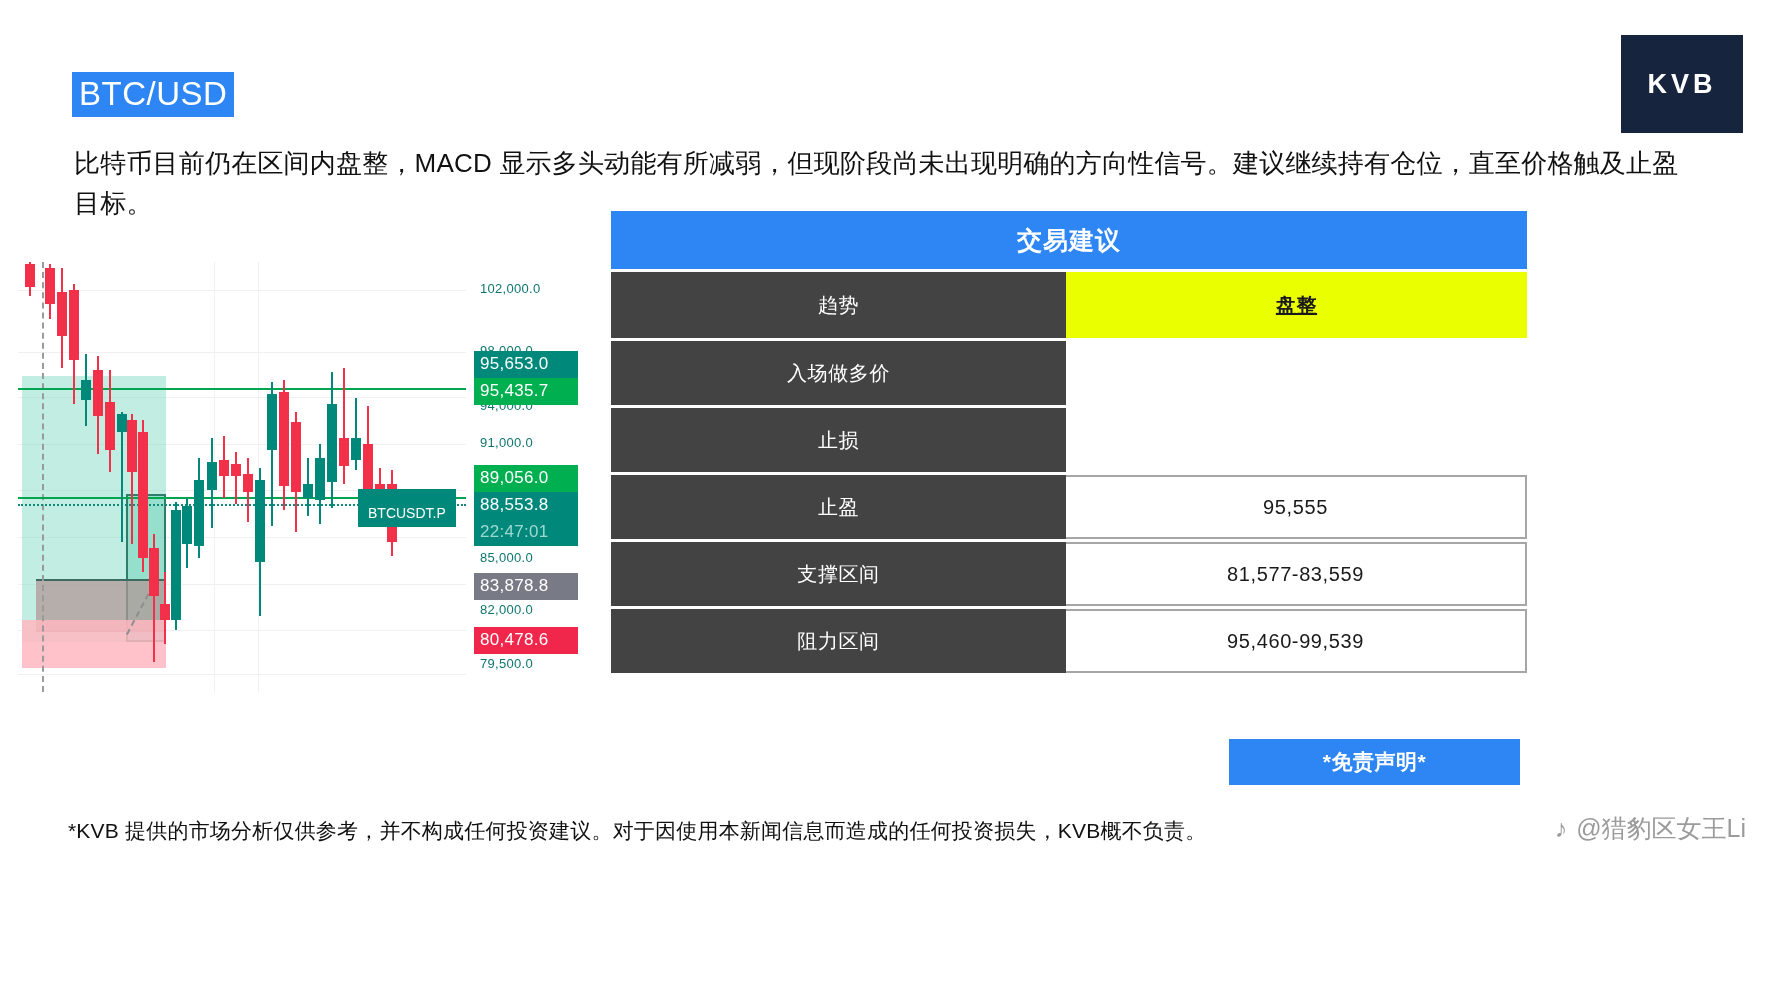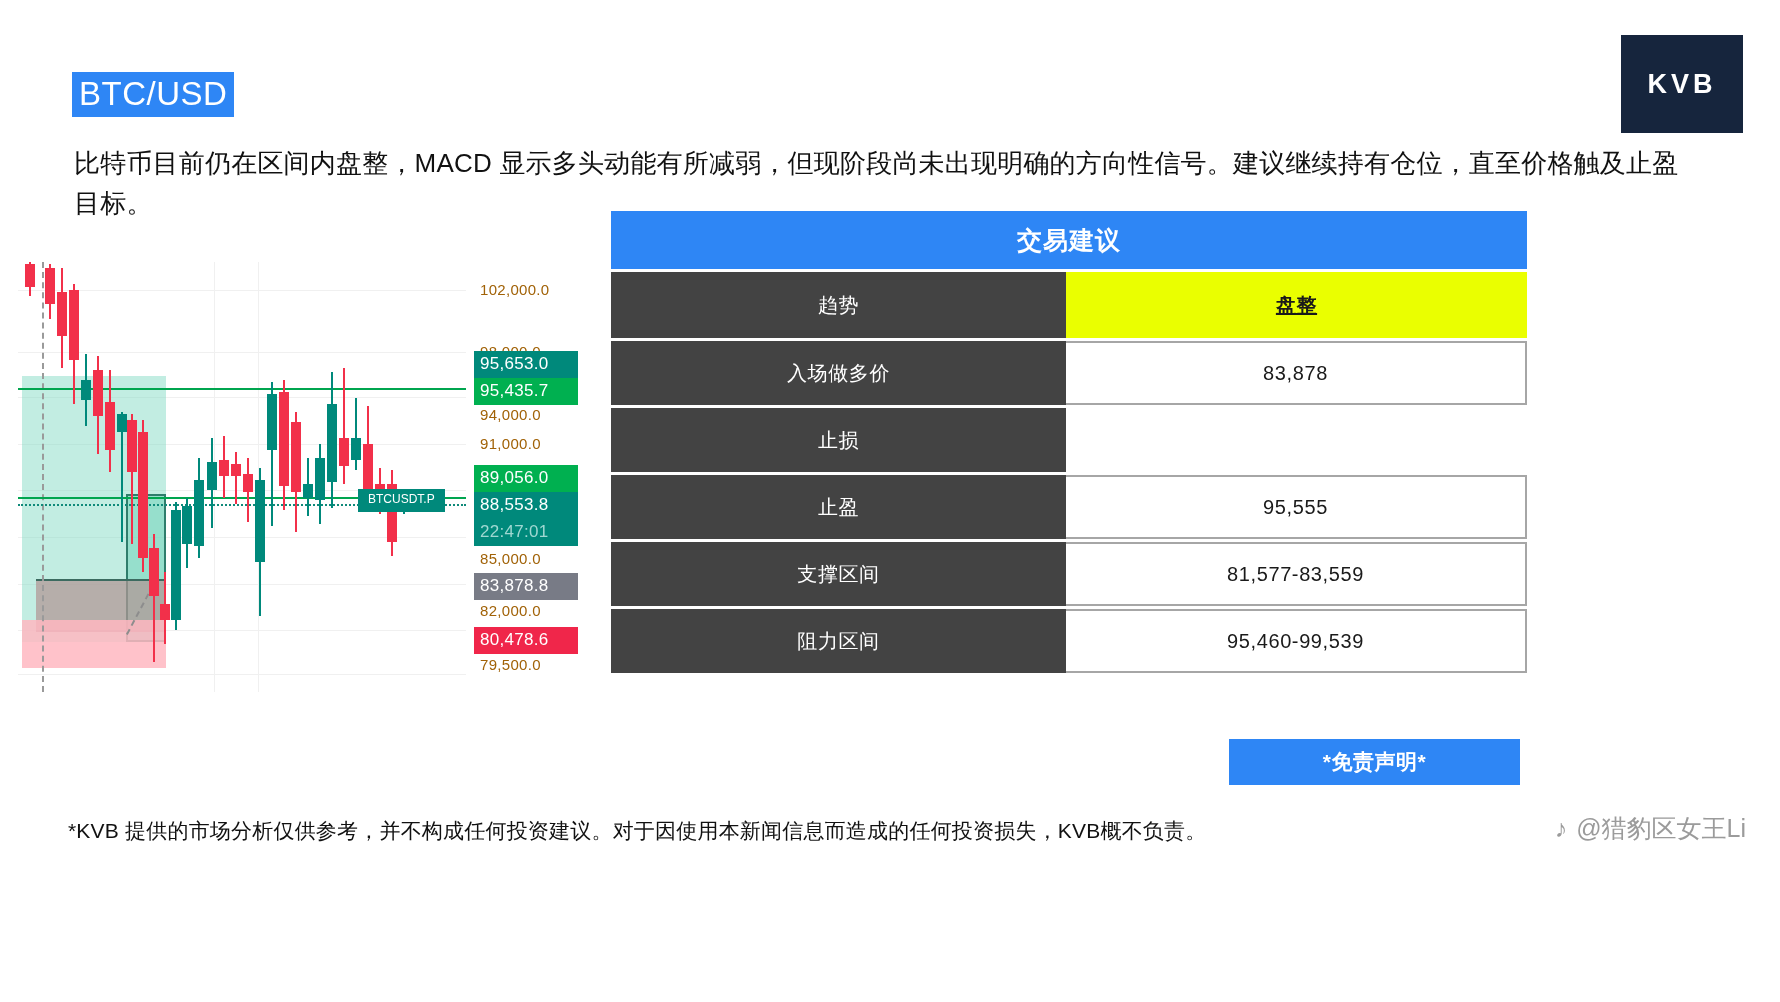--- a/index.html
+++ b/index.html
@@ -40,37 +40,37 @@
     position: absolute; left: 18px; top: 262px; width: 575px; height: 430px;
     background: #ffffff;
   }
   .grid-h {
     position: absolute; left: 0; width: 448px; height: 1px; background: #f0f0f0;
   }
   .grid-v {
     position: absolute; top: 0; width: 1px; height: 430px; background: #f0f0f0;
   }
   .axis-label {
-    position: absolute; left: 462px; font-size: 15px; color: #a16207;
+    position: absolute; left: 462px; font-size: 13px; color: #0f766e;
     white-space: nowrap; letter-spacing: 0.3px;
   }
   .price-tag {
     position: absolute; left: 456px; width: 104px; font-size: 17px;
     color: #ffffff; text-align: left; padding: 3px 6px 4px 6px;
     white-space: nowrap; letter-spacing: 0.3px;
   }
   .tag-teal { background: #00897b; }
   .tag-green { background: #00b050; }
   .tag-grey { background: #787b86; }
   .tag-red { background: #f0264a; }
   .tag-time { background: #00897b; color: #9fd8d2; }
 
   .sym-badge {
     position: absolute; background: #00897b; color: #ffffff;
-    font-size: 12px; padding: 3px 10px 6px 10px; white-space: nowrap;
+    font-size: 14px; padding: 16px 10px 6px 10px; white-space: nowrap;
   }
 
   .hline { position: absolute; height: 2px; }
   .hline-green { background: #00a54f; }
   .dotline {
     position: absolute; height: 0; border-top: 2px dotted #0f8a7a;
   }
   .vdash {
     position: absolute; width: 0; border-left: 2px dashed #9a9a9a;
   }
@@ -263,21 +263,21 @@
     <div class="candle-body c-dn" style="left:357px; top:222px; width:10px; height:10px;"></div>
 
     <div class="candle-wick c-dn" style="left:373px; top:208px; height:86px;"></div>
     <div class="candle-body c-dn" style="left:369px; top:222px; width:10px; height:58px;"></div>
 
     <div class="candle-wick c-up" style="left:385px; top:232px; height:20px;"></div>
     <div class="candle-body c-up" style="left:381px; top:238px; width:10px; height:9px;"></div>
 
     <div class="axis-label" style="top:19px">102,000.0</div>
     <div class="axis-label" style="top:81px">98,000.0</div>
-    <div class="axis-label" style="top:144px">94,000.0</div>
+    <div class="axis-label" style="top:136px">94,000.0</div>
     <div class="axis-label" style="top:173px">91,000.0</div>
     <div class="axis-label" style="top:288px">85,000.0</div>
     <div class="axis-label" style="top:340px">82,000.0</div>
     <div class="axis-label" style="top:394px">79,500.0</div>
 
     <div class="price-tag tag-teal" style="top:89px">95,653.0</div>
     <div class="price-tag tag-green" style="top:116px">95,435.7</div>
     <div class="price-tag tag-green" style="top:203px">89,056.0</div>
     <div class="price-tag tag-teal" style="top:230px">88,553.8</div>
     <div class="price-tag tag-time" style="top:257px">22:47:01</div>
@@ -290,21 +290,20 @@
   <div class="tbl">
     <div class="tbl-head">交易建议</div>
 
     <div class="trow trend h66">
       <div class="tcell-l">趋势</div>
       <div class="tcell-r">盘整</div>
     </div>
 
     <div class="trow h64">
       <div class="tcell-l">入场做多价</div>
-      <div class="tcell-r">83,878</div>
     </div>
 
     <div class="trow h64">
       <div class="tcell-l">止损</div>
     </div>
 
     <div class="trow h64">
       <div class="tcell-l">止盈</div>
       <div class="tcell-r">95,555</div>
     </div>

